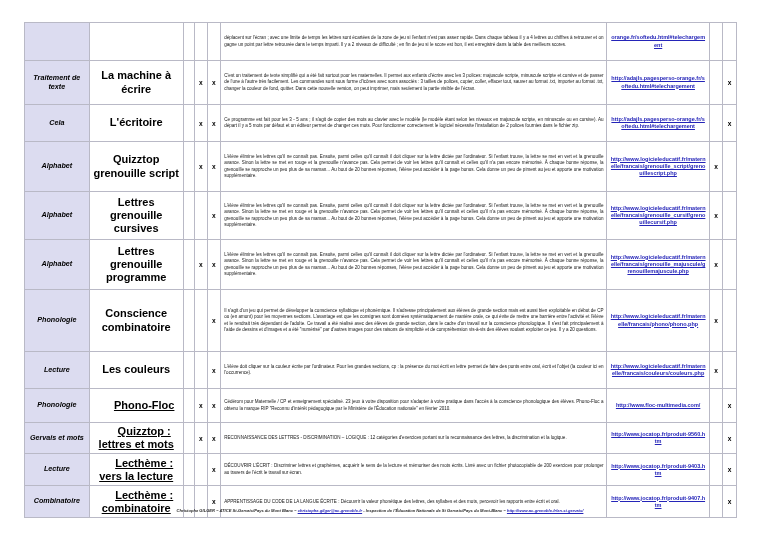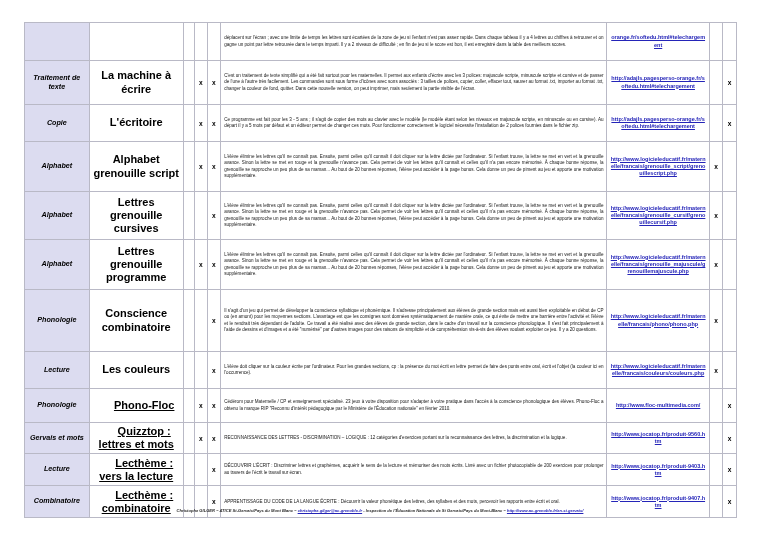--- a/index.html
+++ b/index.html
@@ -146,34 +146,34 @@
         <td class="mark"></td>
         <td class="mark">x</td>
         <td class="mark">x</td>
         <td class="desc">C'est un traitement de texte simplifié qui a été fait surtout pour les maternelles. Il permet aux enfants d'écrire avec les 3 polices: majuscule scripte, minuscule scripte et cursive et de passer de l'une à l'autre très facilement. Les commandes sont sous forme d'icônes avec sons associés : 3 tailles de polices, copier, coller, effacer tout, sauver au format .txt, importer au format .txt, changer la couleur de fond, quitter. Dans cette nouvelle version, on peut imprimer, mais seulement la partie visible de l'écran.</td>
         <td class="url"><a href="#">http://adajls.pagesperso-orange.fr/softedu.html#telechargement</a></td>
         <td class="mark"></td>
         <td class="mark">x</td>
       </tr>
 
       <tr style="height:37px">
-        <td class="cat">Copie</td>
+        <td class="cat">Cela</td>
         <td class="title">L'écritoire</td>
         <td class="mark"></td>
         <td class="mark">x</td>
         <td class="mark">x</td>
         <td class="desc">Ce programme est fait pour les 3 - 5 ans ; il s'agit de copier des mots au clavier avec le modèle (le modèle étant selon les niveaux en majuscule scripte, en minuscule ou en cursive). Au départ il y a 5 mots par défaut et un éditeur permet de changer ces mots. Pour fonctionner correctement le logiciel nécessite l'installation de 2 polices fournies dans le fichier zip.</td>
         <td class="url"><a href="#">http://adajls.pagesperso-orange.fr/softedu.html#telechargement</a></td>
         <td class="mark"></td>
         <td class="mark">x</td>
       </tr>
 
       <tr style="height:50px">
         <td class="cat">Alphabet</td>
-        <td class="title">Alphabet grenouille script</td>
+        <td class="title">Quizztop grenouille script</td>
         <td class="mark"></td>
         <td class="mark">x</td>
         <td class="mark">x</td>
         <td class="desc">L'élève élimine les lettres qu'il ne connaît pas. Ensuite, parmi celles qu'il connaît il doit cliquer sur la lettre dictée par l'ordinateur. Si l'enfant trouve, la lettre se met en vert et la grenouille avance. Sinon la lettre se met en rouge et la grenouille n'avance pas. Cela permet de voir les lettres qu'il connaît et celles qu'il n'a pas encore mémorisé. À chaque bonne réponse, la grenouille se rapproche un peu plus de sa maman... Au bout de 20 bonnes réponses, l'élève peut accéder à la page bonus. Cela donne un peu de piment au jeu et apporte une motivation supplémentaire.</td>
         <td class="url"><a href="#">http://www.logicieleducatif.fr/maternelle/francais/grenouille_script/grenouillescript.php</a></td>
         <td class="mark">x</td>
         <td class="mark"></td>
       </tr>
 
       <tr style="height:48px">

